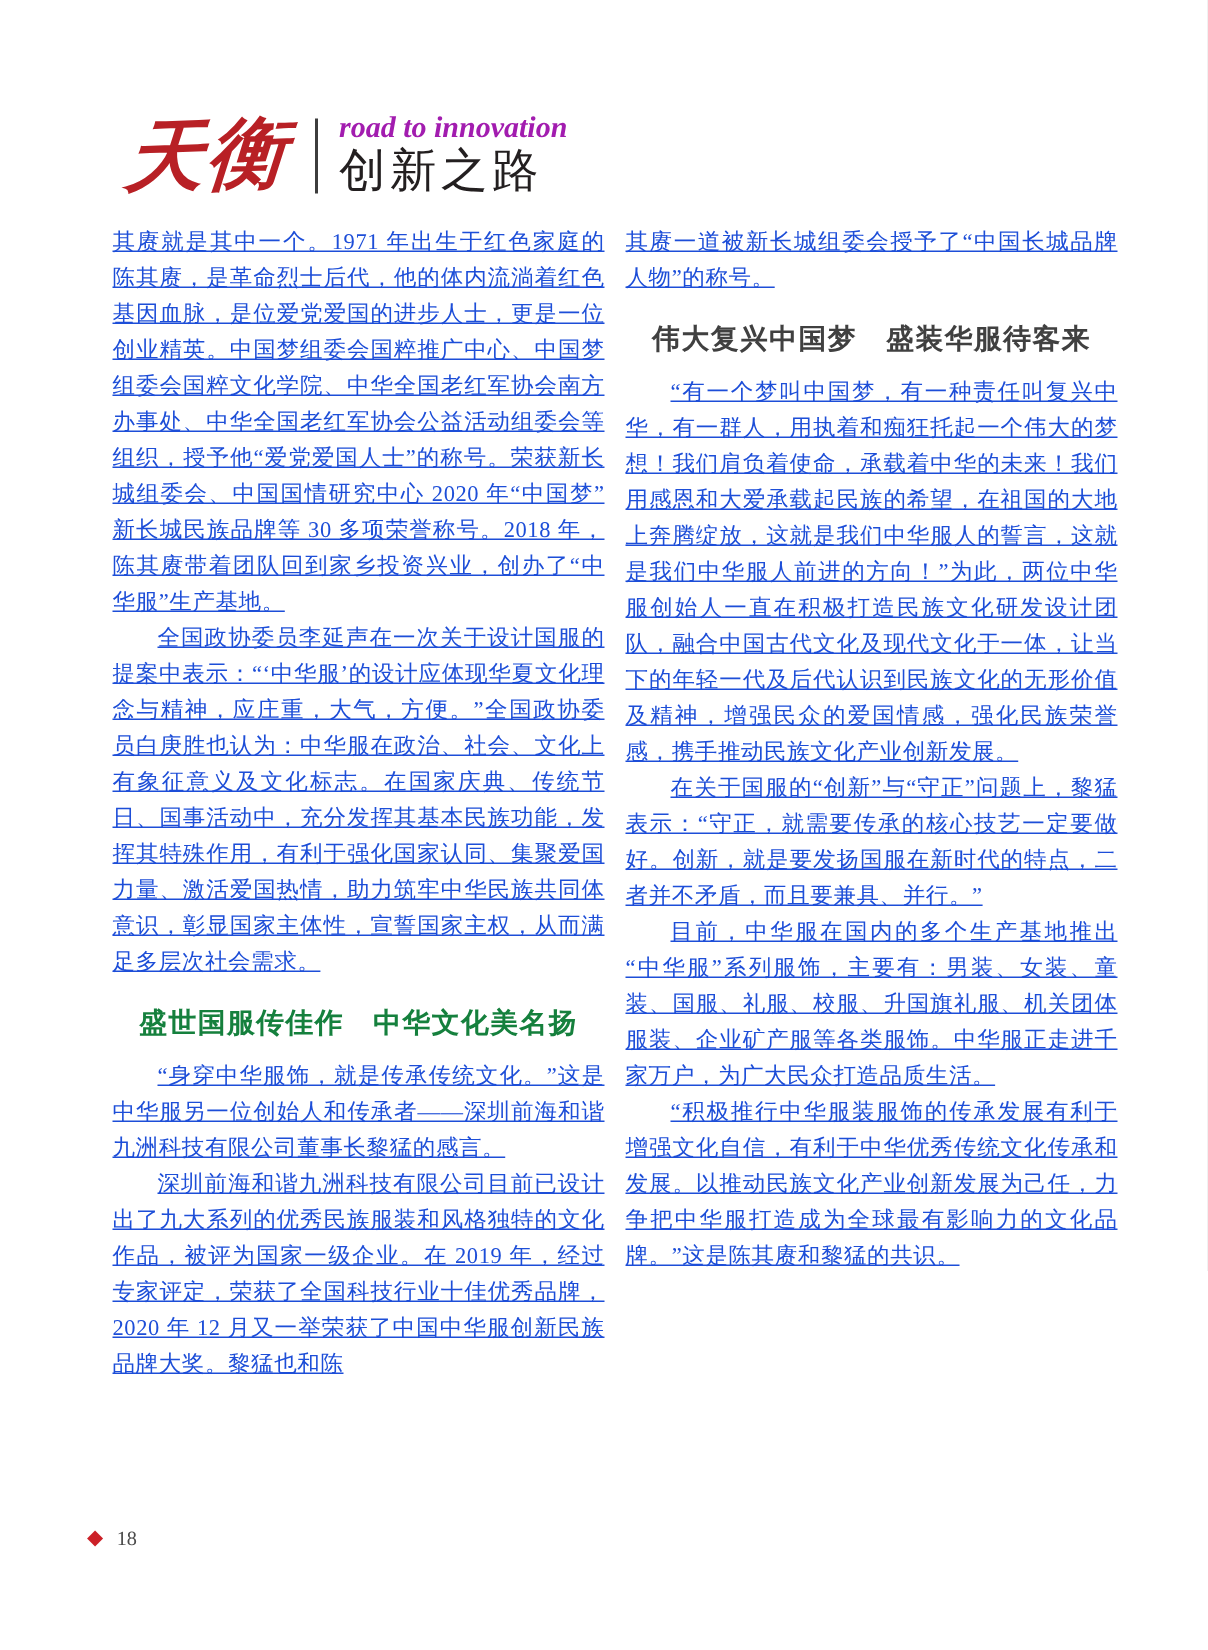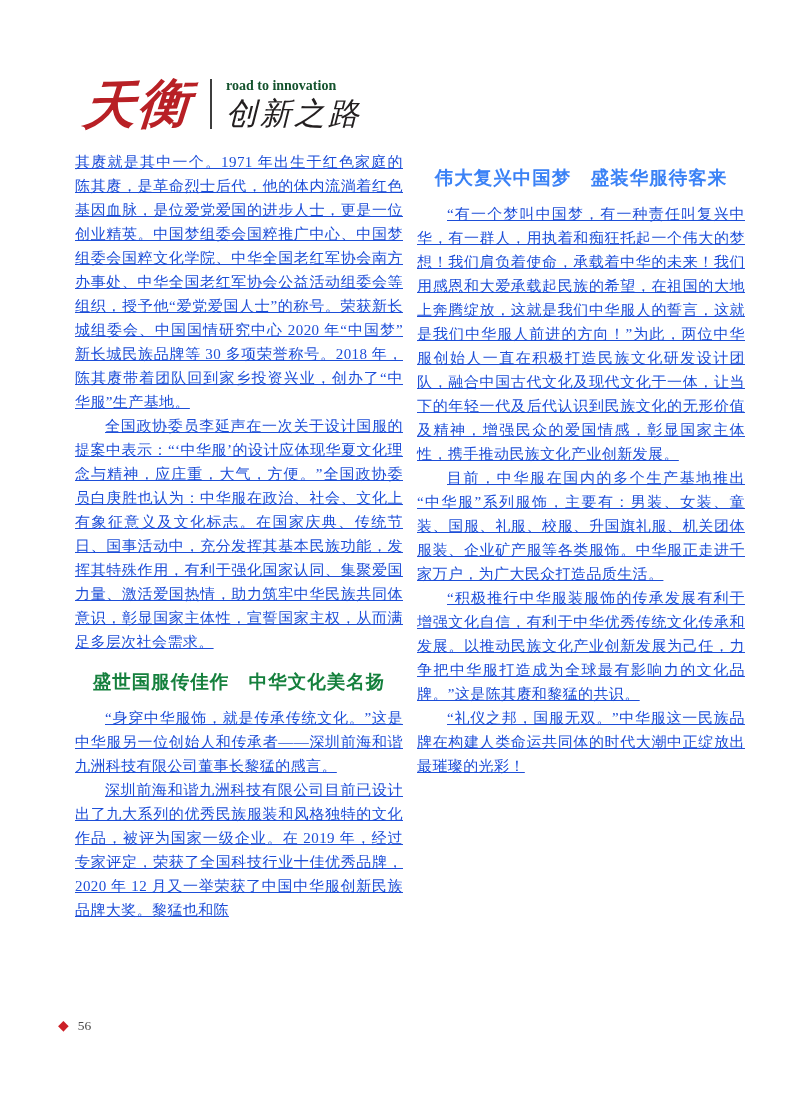--- a/index.html
+++ b/index.html
@@ -30,29 +30,29 @@
   }
   .masthead-divider{
     width:2px;height:50px;
     background:#3d3d3d;
     margin:0 14px 0 18px;
   }
   .masthead-text{display:flex;flex-direction:column;justify-content:center;}
   .tagline-en{
     font-family:"Liberation Serif",serif;
     font-weight:bold;
-    font-size:14px;line-height:19px;
-    color:#14532d;
+    font-size:20px;line-height:19px;
+    color:#a21caf;
+    font-style:italic;
   }
   .tagline-zh{
     font-size:31px;line-height:37px;
     color:#231f20;
     letter-spacing:3px;
     font-weight:500;
-    font-style:italic;
   }
   
   .columns{
     position:absolute;top:150px;left:75px;
     width:670px;
     display:flex;
     gap:14px;
   }
   .column{width:328px;}
   .para{
@@ -68,21 +68,21 @@
   .section-heading{
     margin:15px 0 11px 0;
     font-family:"Liberation Sans","DejaVu Sans",sans-serif;
     font-weight:bold;
     font-size:18.5px;
     line-height:26px;
     text-align:center;
     letter-spacing:1px;
   }
   .section-heading.green{color:#15803d;}
-  .section-heading.orange{color:#3b82f6;}
+  .section-heading.orange{color:#404040;}
   
   .footer{
     position:absolute;left:58px;top:1018px;
     display:flex;align-items:center;
   }
   .diamond-icon{
     color:#cc2027;
     font-size:14px;
     line-height:14px;
   }
@@ -111,27 +111,28 @@
 
     <div class="column">
       <p class="para">其赓就是其中一个。1971 年出生于红色家庭的陈其赓，是革命烈士后代，他的体内流淌着红色基因血脉，是位爱党爱国的进步人士，更是一位创业精英。中国梦组委会国粹推广中心、中国梦组委会国粹文化学院、中华全国老红军协会南方办事处、中华全国老红军协会公益活动组委会等组织，授予他“爱党爱国人士”的称号。荣获新长城组委会、中国国情研究中心 2020 年“中国梦”新长城民族品牌等 30 多项荣誉称号。2018 年，陈其赓带着团队回到家乡投资兴业，创办了“中华服”生产基地。</p>
       <p class="para indent">全国政协委员李延声在一次关于设计国服的提案中表示：“‘中华服’的设计应体现华夏文化理念与精神，应庄重，大气，方便。”全国政协委员白庚胜也认为：中华服在政治、社会、文化上有象征意义及文化标志。在国家庆典、传统节日、国事活动中，充分发挥其基本民族功能，发挥其特殊作用，有利于强化国家认同、集聚爱国力量、激活爱国热情，助力筑牢中华民族共同体意识，彰显国家主体性，宣誓国家主权，从而满足多层次社会需求。</p>
       <h2 class="section-heading green">盛世国服传佳作　中华文化美名扬</h2>
       <p class="para indent">“身穿中华服饰，就是传承传统文化。”这是中华服另一位创始人和传承者——深圳前海和谐九洲科技有限公司董事长黎猛的感言。</p>
       <p class="para indent">深圳前海和谐九洲科技有限公司目前已设计出了九大系列的优秀民族服装和风格独特的文化作品，被评为国家一级企业。在 2019 年，经过专家评定，荣获了全国科技行业十佳优秀品牌， 2020 年 12 月又一举荣获了中国中华服创新民族品牌大奖。黎猛也和陈</p>
     </div>
 
     <div class="column">
+      <p class="para">其赓一道被新长城组委会授予了“中国长城品牌人物”的称号。</p>
       <h2 class="section-heading orange">伟大复兴中国梦　盛装华服待客来</h2>
-      <p class="para indent">“有一个梦叫中国梦，有一种责任叫复兴中华，有一群人，用执着和痴狂托起一个伟大的梦想！我们肩负着使命，承载着中华的未来！我们用感恩和大爱承载起民族的希望，在祖国的大地上奔腾绽放，这就是我们中华服人的誓言，这就是我们中华服人前进的方向！”为此，两位中华服创始人一直在积极打造民族文化研发设计团队，融合中国古代文化及现代文化于一体，让当下的年轻一代及后代认识到民族文化的无形价值及精神，增强民众的爱国情感，彰显国家主体性，携手推动民族文化产业创新发展。</p>
+      <p class="para indent">“有一个梦叫中国梦，有一种责任叫复兴中华，有一群人，用执着和痴狂托起一个伟大的梦想！我们肩负着使命，承载着中华的未来！我们用感恩和大爱承载起民族的希望，在祖国的大地上奔腾绽放，这就是我们中华服人的誓言，这就是我们中华服人前进的方向！”为此，两位中华服创始人一直在积极打造民族文化研发设计团队，融合中国古代文化及现代文化于一体，让当下的年轻一代及后代认识到民族文化的无形价值及精神，增强民众的爱国情感，强化民族荣誉感，携手推动民族文化产业创新发展。</p>
+      <p class="para indent">在关于国服的“创新”与“守正”问题上，黎猛表示：“守正，就需要传承的核心技艺一定要做好。创新，就是要发扬国服在新时代的特点，二者并不矛盾，而且要兼具、并行。”</p>
       <p class="para indent">目前，中华服在国内的多个生产基地推出“中华服”系列服饰，主要有：男装、女装、童装、国服、礼服、校服、升国旗礼服、机关团体服装、企业矿产服等各类服饰。中华服正走进千家万户，为广大民众打造品质生活。</p>
       <p class="para indent">“积极推行中华服装服饰的传承发展有利于增强文化自信，有利于中华优秀传统文化传承和发展。以推动民族文化产业创新发展为己任，力争把中华服打造成为全球最有影响力的文化品牌。”这是陈其赓和黎猛的共识。</p>
-      <p class="para indent">“礼仪之邦，国服无双。”中华服这一民族品牌在构建人类命运共同体的时代大潮中正绽放出最璀璨的光彩！</p>
     </div>
 
   </div>
 
   <div class="footer">
     <span class="diamond-icon">◆</span>
-    <span class="page-number">56</span>
+    <span class="page-number">18</span>
   </div>
 
 </div>
 
 </body></html>

